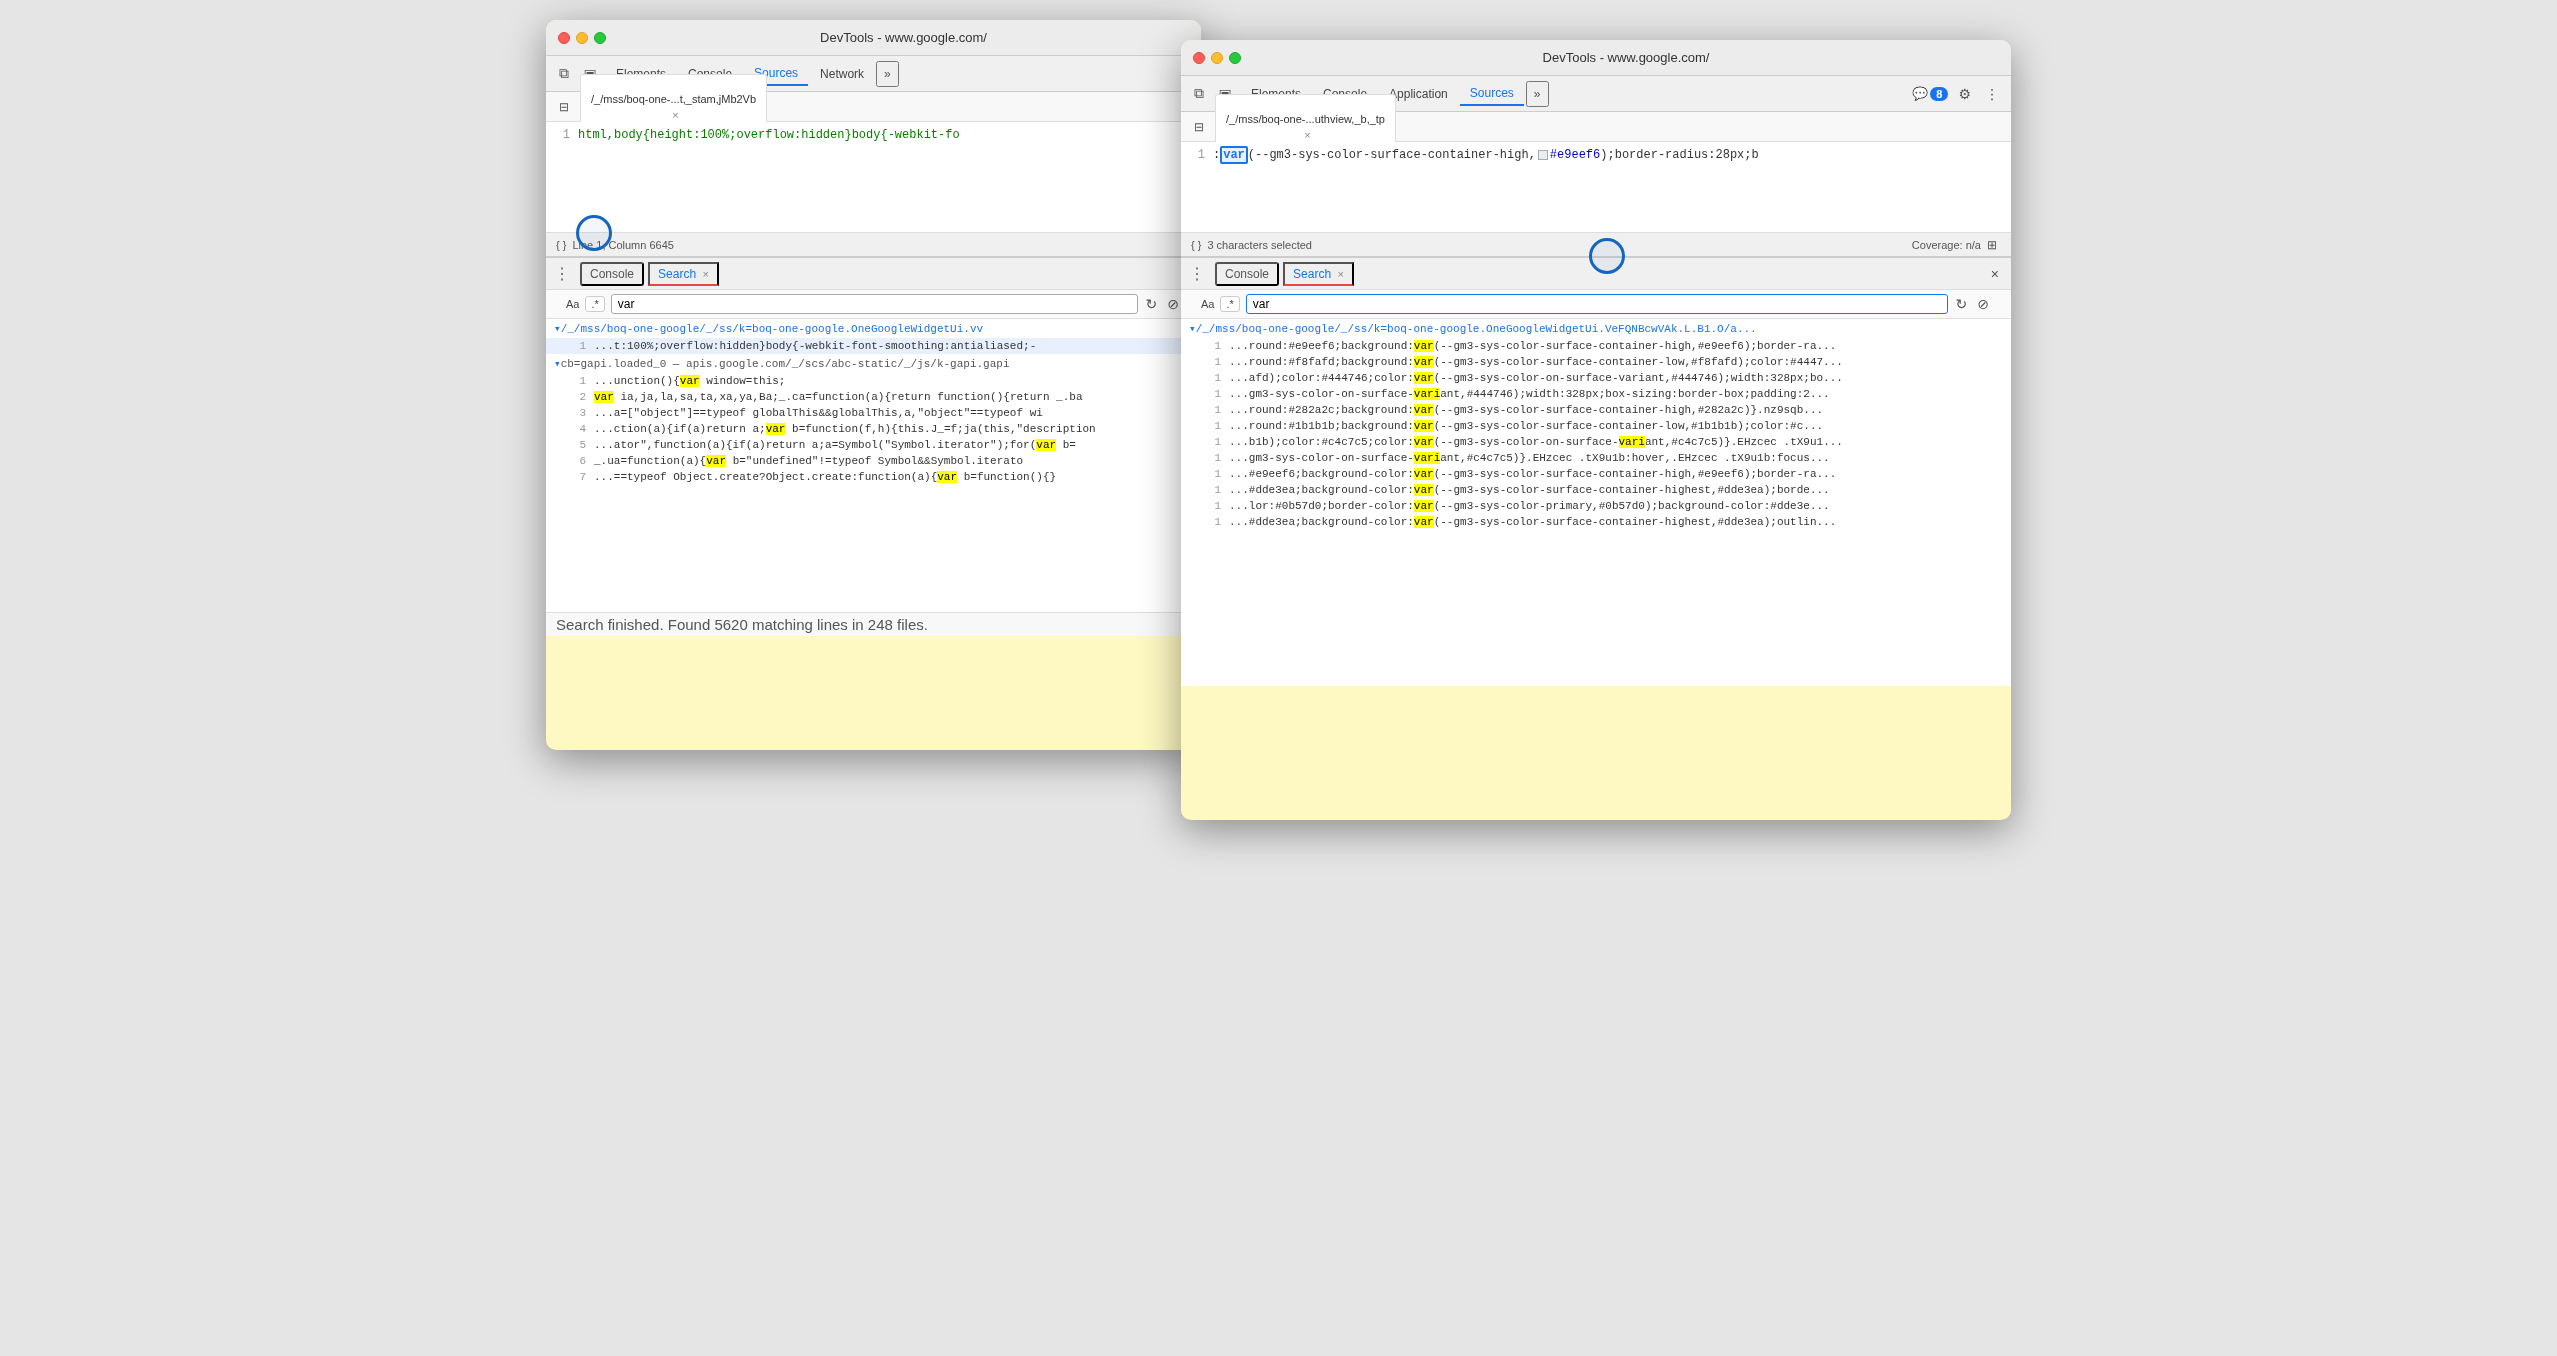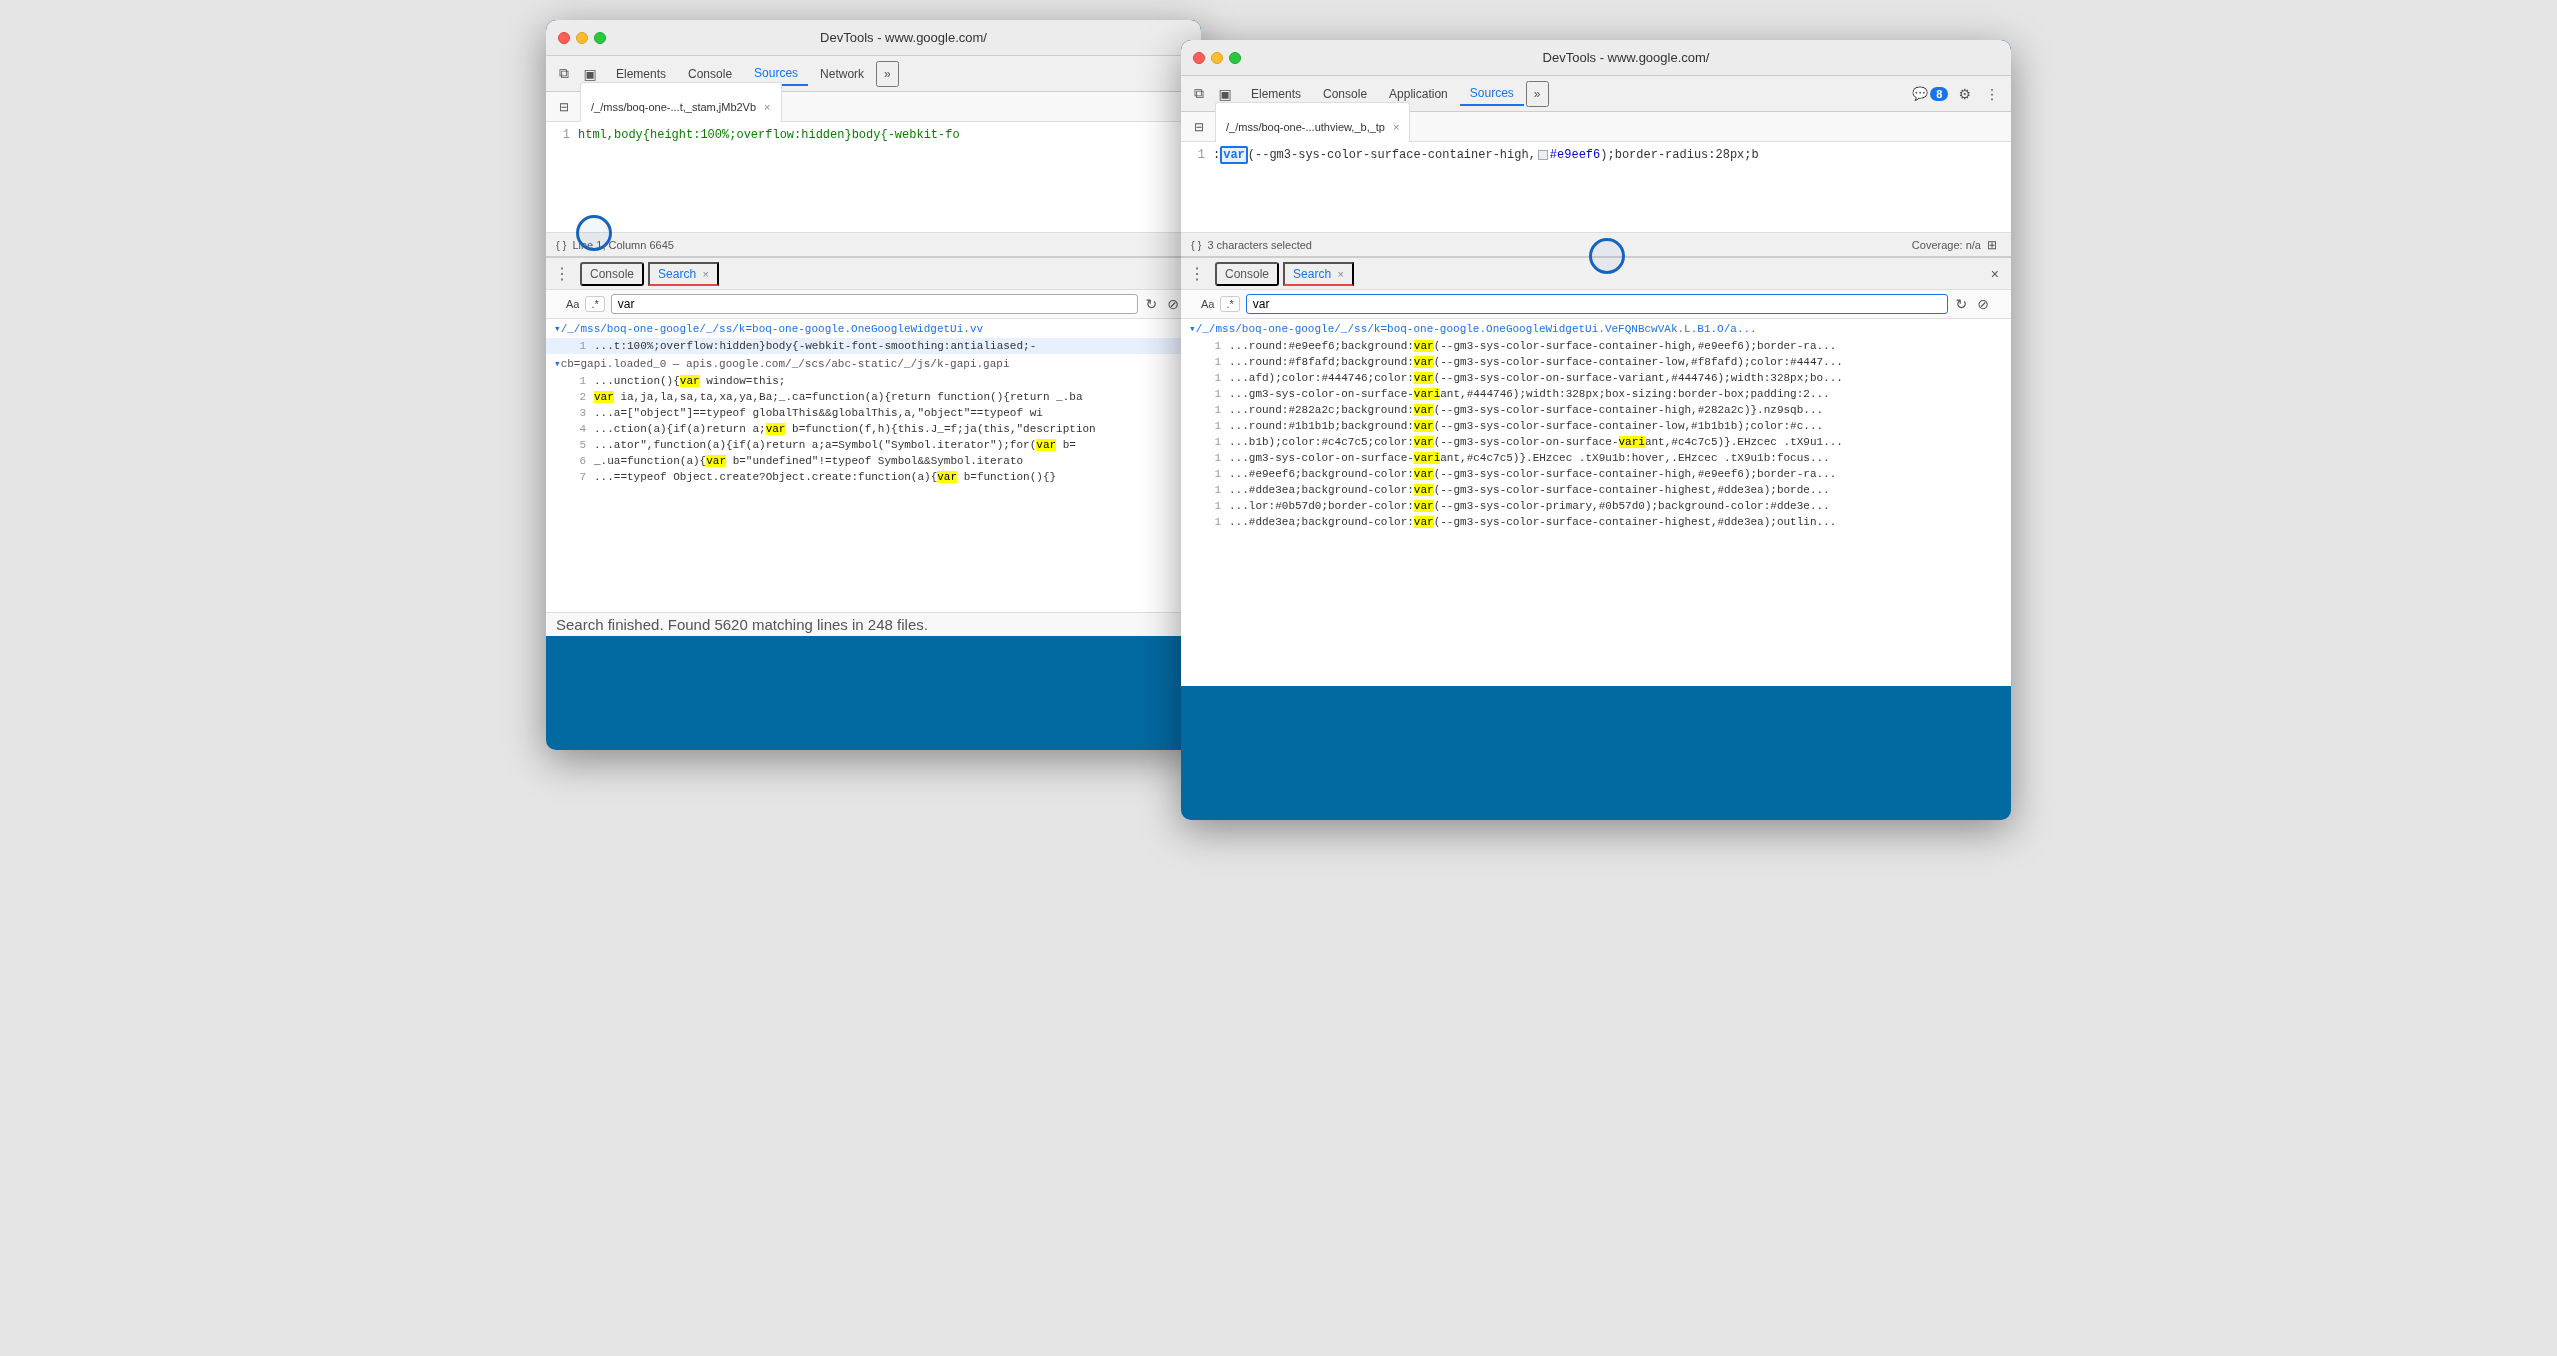--- a/index.html
+++ b/index.html
@@ -10,21 +10,21 @@
       display: flex;
       align-items: flex-start;
       justify-content: center;
       padding: 20px;
       gap: 0;
       min-height: 100vh;
     }
 
     
     .devtools-window {
-      background: #0369a1;
+      background: #fef9c3;
       border-radius: 10px;
       box-shadow: 0 10px 40px rgba(0,0,0,0.4);
       overflow: hidden;
       display: flex;
       flex-direction: column;
     }
 
     .window-left {
       width: 655px;
       height: 730px;
@@ -144,20 +144,21 @@
       color: #333;
       background: #fff;
       border: 1px solid #ddd;
       border-bottom: 1px solid #fff;
       border-radius: 3px 3px 0 0;
       cursor: pointer;
       white-space: nowrap;
       max-width: 250px;
       overflow: hidden;
       text-overflow: ellipsis;
+      flex-direction: column;
     }
 
     .filetab .close-x {
       font-size: 11px;
       color: #888;
       margin-left: 4px;
       cursor: pointer;
     }
 
     

